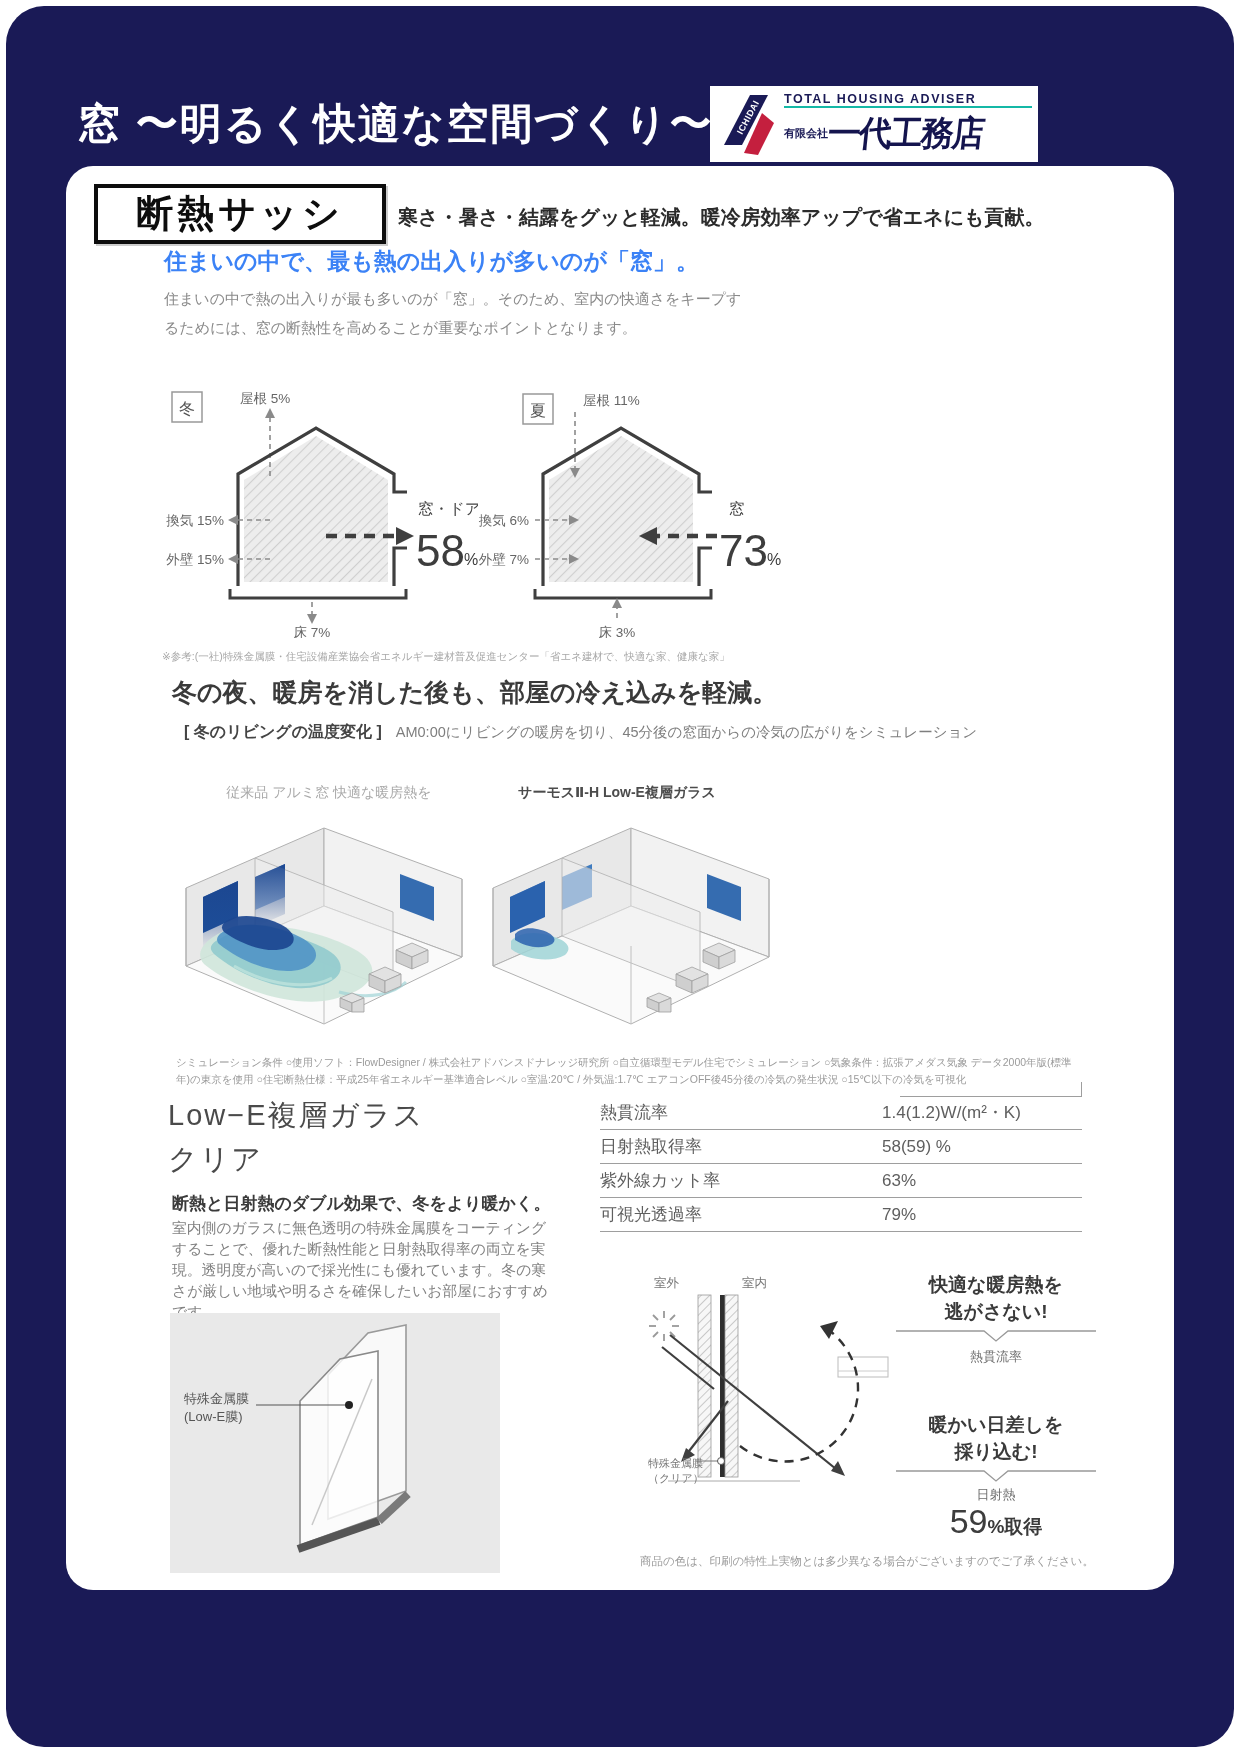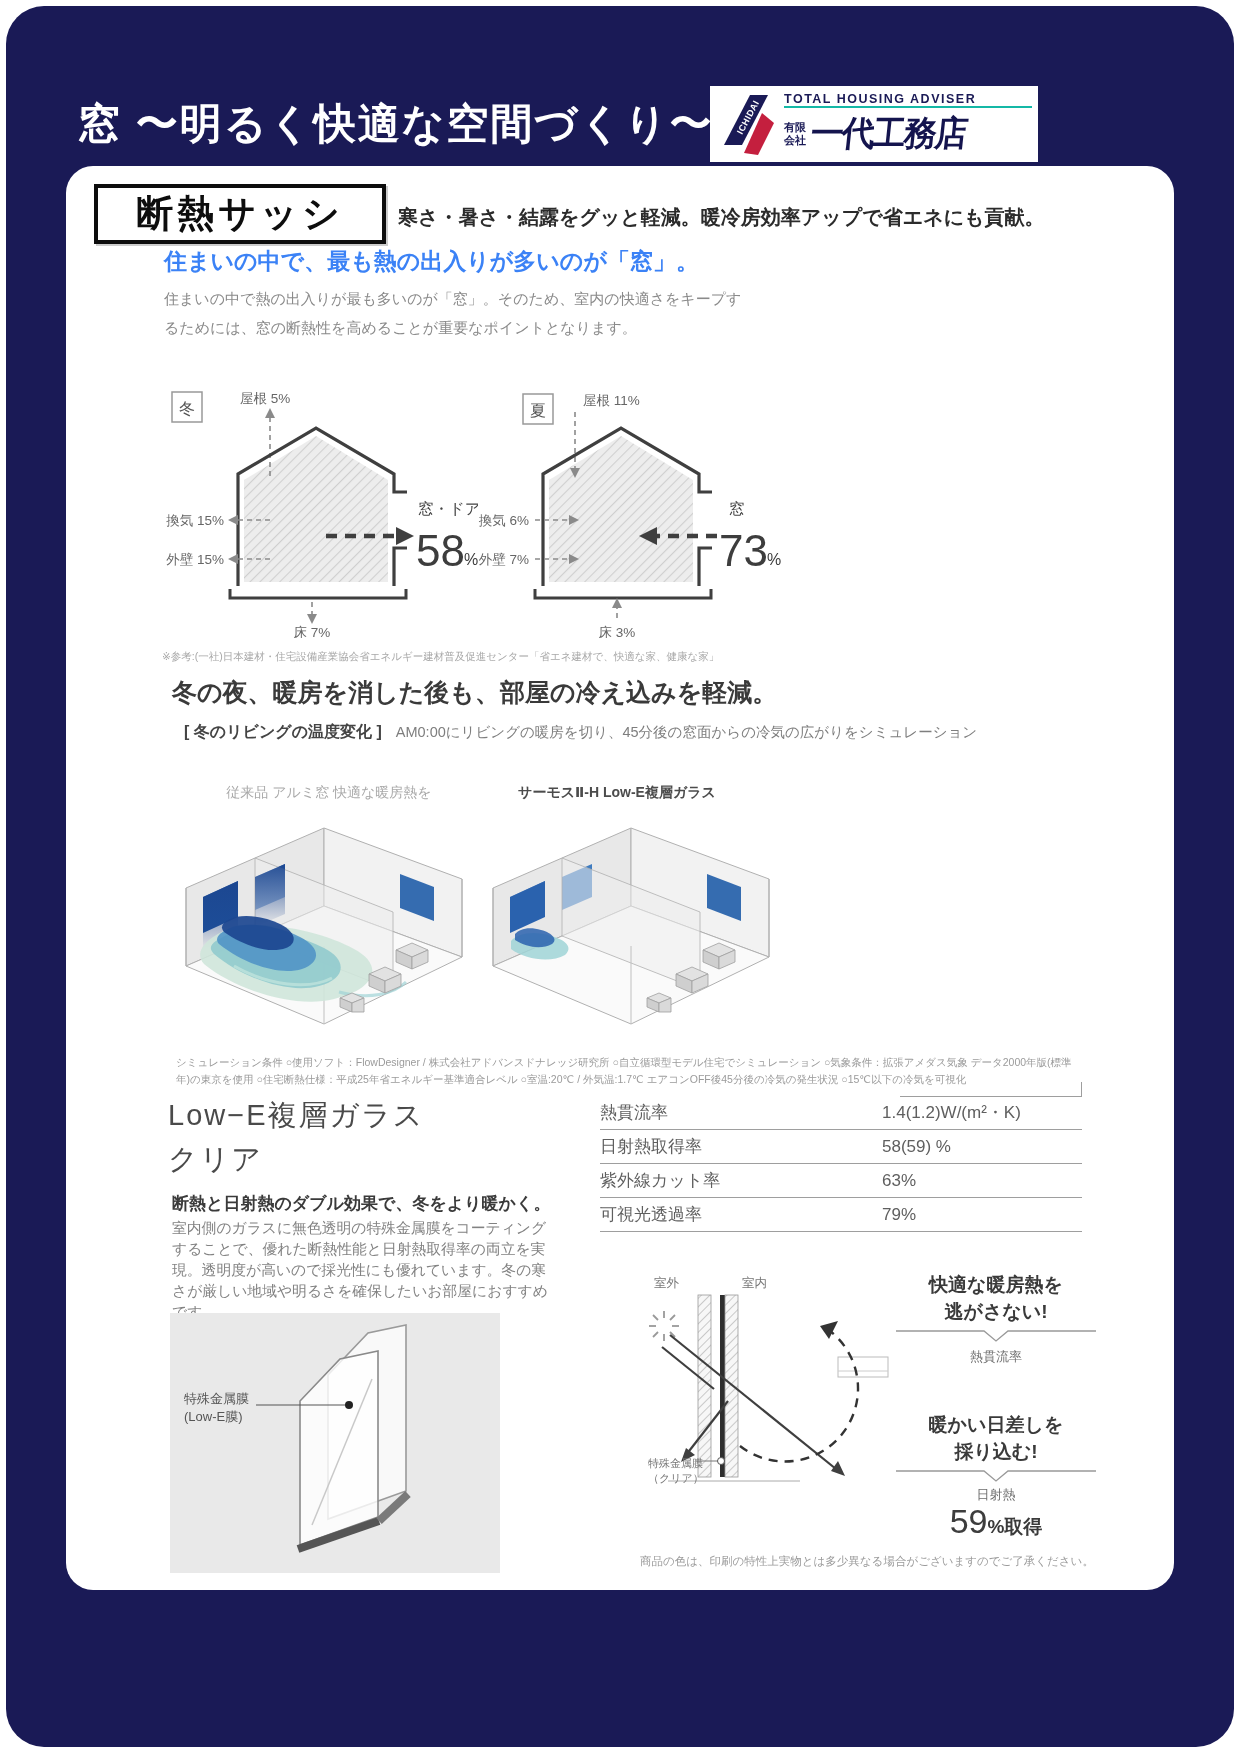--- a/index.html
+++ b/index.html
@@ -5,21 +5,21 @@
   html,body{margin:0;padding:0;background:#ffffff;}
   .page{position:relative;width:1240px;height:1753px;background:#ffffff;overflow:hidden;
         font-family:"Liberation Sans","DejaVu Sans",sans-serif;}
   .navy-bg{position:absolute;left:6px;top:6px;width:1228px;height:1741px;background:#1a1a56;border-radius:38px;}
   .page-title{position:absolute;left:78px;top:96px;color:#ffffff;font-size:42px;font-weight:600;letter-spacing:2px;text-align:center;}
   .logo-box{position:absolute;left:710px;top:86px;width:328px;height:76px;background:#ffffff;display:flex;align-items:center;padding:0 6px;box-sizing:border-box;}
   .logo-mark{width:62px;height:66px;flex:0 0 auto;position:relative;}
   .logo-right{flex:1;margin-left:6px;}
   .logo-tagline{font-size:12.5px;letter-spacing:1.5px;color:#1a1a56;border-bottom:2px solid #14b8a6;padding-bottom:0;white-space:nowrap;font-weight:600;}
   .logo-company{display:flex;align-items:center;margin-top:3px;}
-  .logo-type{display:flex;flex-direction:column;font-size:11px;color:#1a1a56;font-weight:700;line-height:1.15;margin-right:5px;justify-content:space-between;}
+  .logo-type{display:flex;flex-direction:row;font-size:11px;color:#1a1a56;font-weight:700;line-height:1.15;justify-content:space-between;}
   .logo-name{font-size:33px;font-weight:900;color:#14144e;transform:skewX(-6deg) scaleY(1.05);letter-spacing:-2px;white-space:nowrap;}
   .content{position:absolute;left:66px;top:166px;width:1108px;height:1424px;background:#ffffff;border-radius:27px;}
   .badge{position:absolute;left:28px;top:18px;width:284px;height:52px;border:4px solid #0d0d0d;background:#fff;
          display:flex;align-items:center;justify-content:center;font-size:37px;font-weight:800;color:#0d0d0d;letter-spacing:4px;box-shadow:2px 2px 0 rgba(0,0,0,.2);}
   .lead{position:absolute;left:332px;top:38px;font-size:20px;font-weight:700;color:#2b2b2b;white-space:nowrap;}
   .h1{position:absolute;left:98px;top:80px;font-size:23px;font-weight:800;color:#3b82f6;}
   .body1{position:absolute;left:98px;top:118px;width:590px;font-size:15px;color:#8a8a8a;line-height:1.95;}
   .footnote{position:absolute;left:96px;top:484px;font-size:10.5px;color:#a8a8a8;}
   .h2{position:absolute;left:106px;top:510px;font-size:25px;font-weight:800;color:#3a3a3a;}
   .simline{position:absolute;left:118px;top:556px;font-size:14.5px;color:#7e7e7e;}
@@ -139,21 +139,21 @@
       <line x1="246" y1="148" x2="184" y2="148" stroke="#3f3f3f" stroke-width="4.5" stroke-dasharray="11 8"></line>
       <polygon points="168,148 186,139 186,157" fill="#3f3f3f"></polygon>
       <text x="258" y="126" font-size="15.5" fill="#444">窓</text>
       <text x="248" y="178" font-size="44" fill="#3d3d3d">73</text>
       <text x="296" y="177" font-size="16" fill="#3d3d3d">%</text>
       <line x1="146" y1="230" x2="146" y2="216" stroke="#8a8a8a" stroke-width="1.6" stroke-dasharray="5 4"></line>
       <polygon points="146,210 141,220 151,220" fill="#8a8a8a"></polygon>
       <text x="146" y="249" text-anchor="middle" font-size="13.5" fill="#666">床 3%</text>
     </svg>
 
-    <div class="footnote">※参考:(一社)日本建材・住宅設備産業協会省エネルギー建材普及促進センター「省エネ建材で、快適な家、健康な家」</div>
+    <div class="footnote">※参考:(一社)特殊金属膜・住宅設備産業協会省エネルギー建材普及促進センター「省エネ建材で、快適な家、健康な家」</div>
 
     <div class="h2">冬の夜、暖房を消した後も、部屋の冷え込みを軽減。</div>
     <div class="simline">
       <b>[ 冬のリビングの温度変化 ]</b><span>AM0:00にリビングの暖房を切り、45分後の窓面からの冷気の広がりをシミュレーション</span>
     </div>
 
     <div class="simlab-l">従来品 アルミ窓 快適な暖房熱を</div>
     <div class="simlab-r">サーモスⅡ-H Low-E複層ガラス</div>
 
     <svg style="position:absolute;left:108px;top:648px;" width="300" height="235" viewBox="0 0 300 235">

